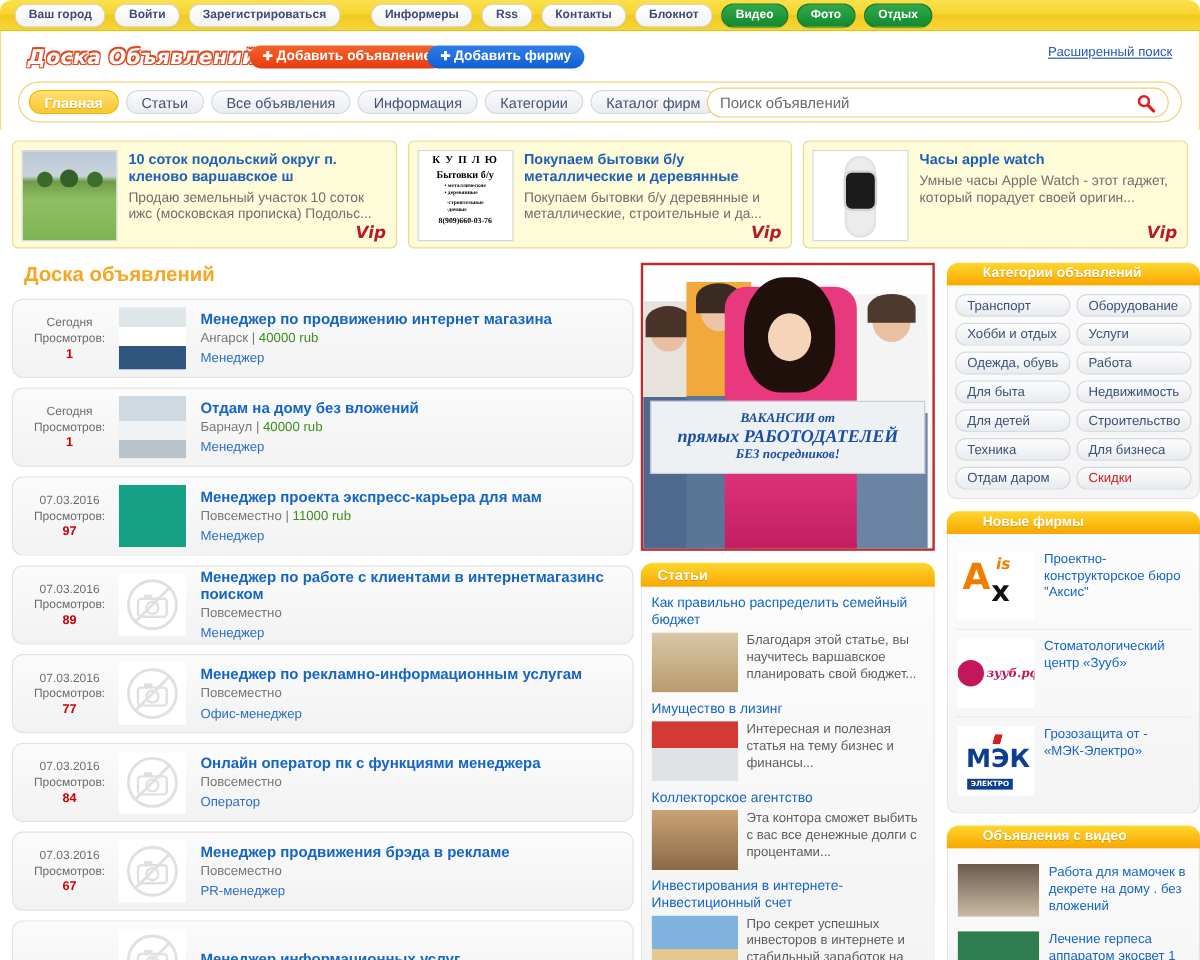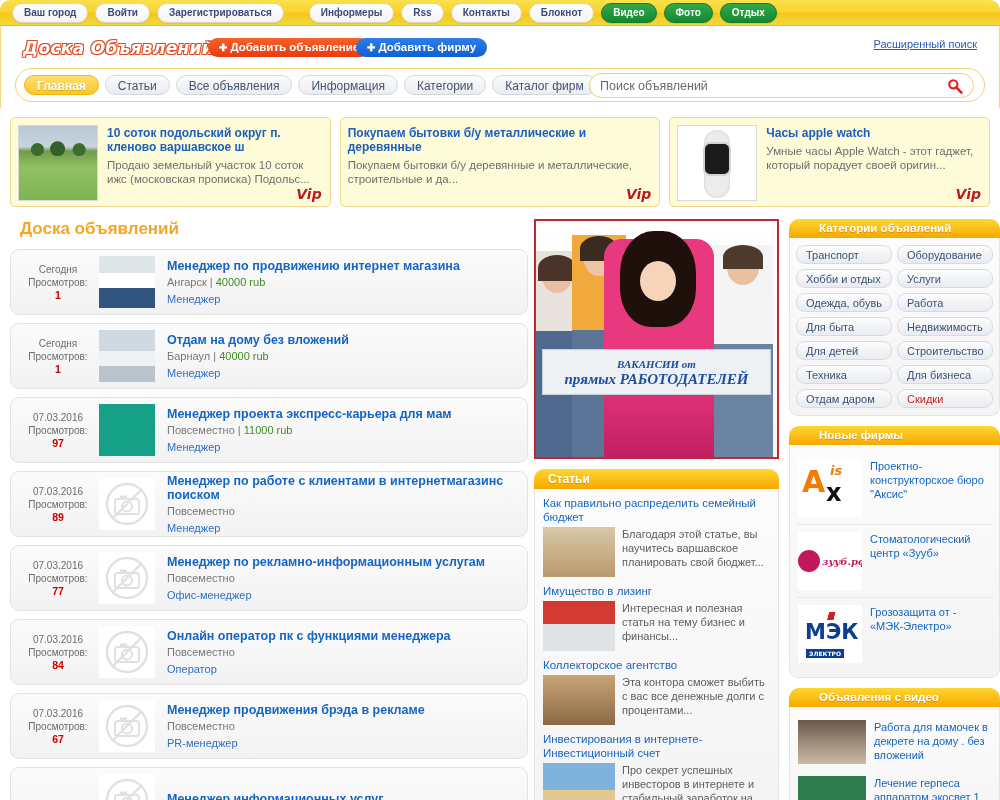--- a/index.html
+++ b/index.html
@@ -393,20 +393,29 @@
         <div class="vipthumb">
           <div class="art-land"></div>
         </div>
         <div class="viptext">
           <div class="viptitle">10 соток подольский округ п. кленово варшавское ш</div>
           <div class="vipdesc">Продаю земельный участок 10 соток ижс (московская прописка) Подольс...</div>
         </div>
         <div class="vipbadge">Vip</div>
       </div>
       <div class="vipcard">
+        <div class="vipthumb">
+          <div class="art-kuplyu">
+            <b>К У П Л Ю</b>
+            <div class="k2">Бытовки б/у</div>
+            <div class="k3">• металлические<br>• деревянные</div>
+            <div class="k3">-строительные<br>-дачные</div>
+            <div class="k4">8(909)660-03-76</div>
+          </div>
+        </div>
         <div class="viptext">
           <div class="viptitle">Покупаем бытовки б/у металлические и деревянные</div>
           <div class="vipdesc">Покупаем бытовки б/у деревянные и металлические, строительные и да...</div>
         </div>
         <div class="vipbadge">Vip</div>
       </div>
       <div class="vipcard">
         <div class="vipthumb">
           <div class="art-watch">
             <div class="band"></div>
@@ -593,20 +602,21 @@
           <div style="position:absolute;right:14px;top:24px;width:40px;height:24px;border-radius:50% 50% 0 0;background:#4d3a2c;"></div>
 
           <div style="position:absolute;left:68px;top:18px;width:110px;height:222px;background:linear-gradient(to bottom,#e8387e 0 8%,#e8387e 60%,#c01e62 100%);border-radius:18px 18px 0 0;"></div>
           <div style="position:absolute;left:98px;top:22px;width:46px;height:54px;border-radius:50%;background:#f3cbb0;"></div>
           <div style="position:absolute;left:84px;top:10px;width:76px;height:96px;border-radius:44% 44% 40% 40%;background:#20100b;"></div>
           <div style="position:absolute;left:104px;top:40px;width:36px;height:40px;border-radius:50%;background:#f6d4ba;"></div>
         </div>
         <div class="bn-sign">
           <div>ВАКАНСИИ от</div>
           <div class="l2">прямых РАБОТОДАТЕЛЕЙ</div>
+          <div>БЕЗ посредников!</div>
         </div>
       </div>
 
       <div class="panel">
         <div class="panel-head">Статьи</div>
         <div class="panel-body">
           <div id="articles">
               <div class="article">
                 <div class="art-title">Как правильно распределить семейный бюджет</div>
                 <div class="art-row">

